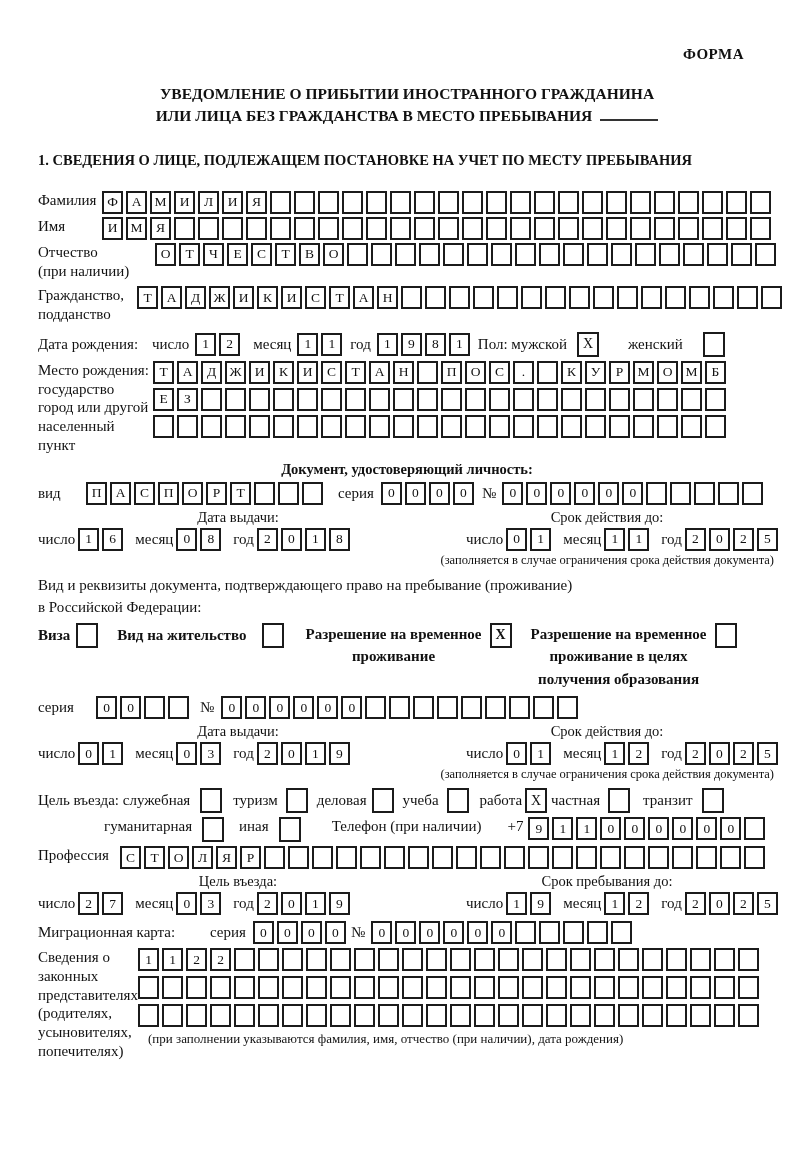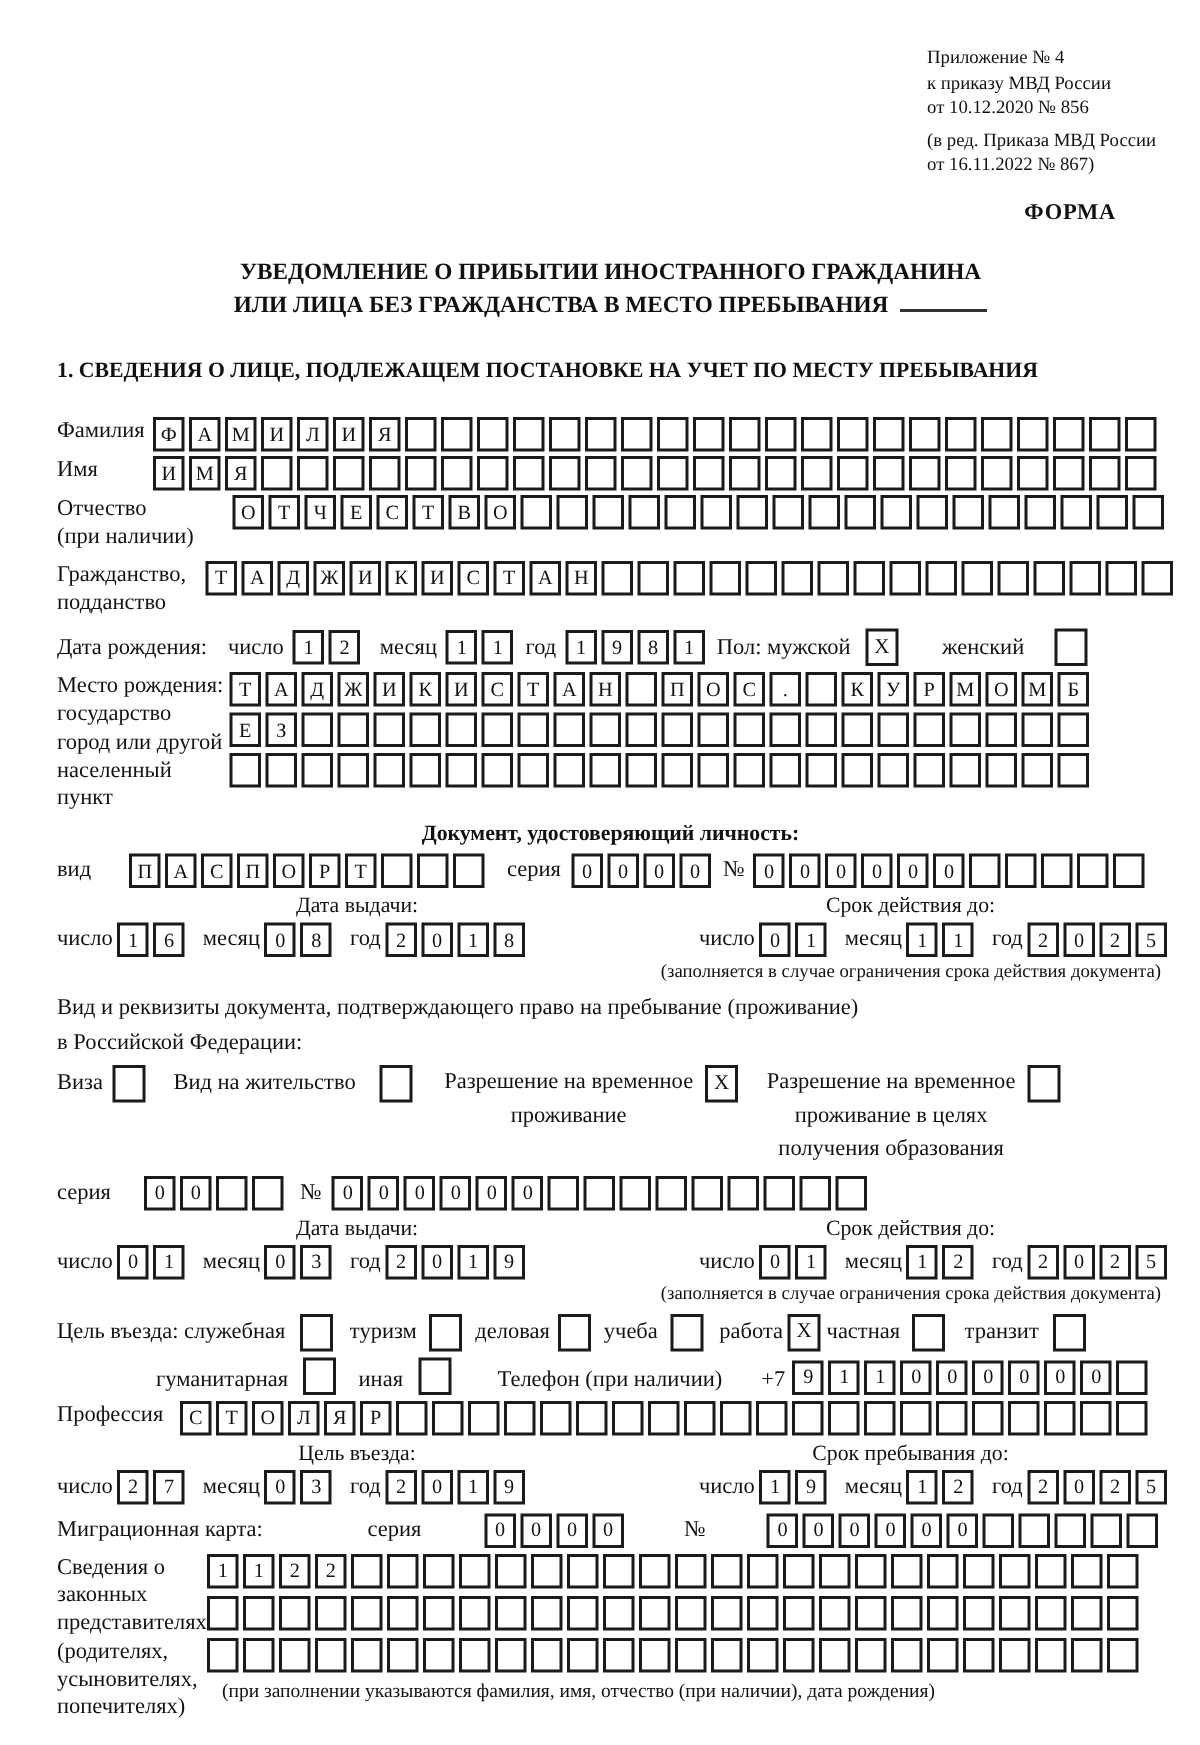--- a/index.html
+++ b/index.html
@@ -44,41 +44,32 @@
   .col-r{width:338px;flex-shrink:0;}
   .col-hdr{text-align:center;font-size:14.5px;margin-bottom:2px;}
   .dategrp{display:flex;align-items:center;}
   .dategrp .lbl{margin-right:3px;}
   .dategrp .cells{margin-right:9px;}
   .note{font-size:12.5px;text-align:right;margin:2px 0 6px 0;padding-right:2px;}
 
   .plain{font-size:15px;line-height:1.5;}
 
   .cbrow{display:flex;align-items:flex-start;margin-top:4px;}
-  .cbitem{display:flex;align-items:flex-start;}
+  .cbitem{display:flex;align-items:flex-start;font-weight:bold;}
   .cbitem .cbl{font-size:15px;margin-right:6px;}
   .cbl-col{text-align:center;font-size:15px;line-height:1.5;margin-right:8px;}
 
   .pob-rows .cells{margin-bottom:4px;}
   .reps-note{font-size:13px;margin:4px 0 0 168px;}
 </style>
 </head>
 <body>
 
 <div class="page">
 
-  <div class="annex">
-    <div>Приложение № 4</div>
-    <div>к приказу МВД России</div>
-    <div>от 10.12.2020 № 856</div>
-    <div class="annex-note">
-      <div>(в ред. Приказа МВД России</div>
-      <div>от 16.11.2022 № 867)</div>
-    </div>
-  </div>
   <div class="forma">ФОРМА</div>
 
   <div class="title">
     <div>УВЕДОМЛЕНИЕ О ПРИБЫТИИ ИНОСТРАННОГО ГРАЖДАНИНА</div>
     <div>
       <span>ИЛИ ЛИЦА БЕЗ ГРАЖДАНСТВА В МЕСТО ПРЕБЫВАНИЯ</span><span class="t-underline"></span>
     </div>
   </div>
 
   <div class="section">1. СВЕДЕНИЯ О ЛИЦЕ, ПОДЛЕЖАЩЕМ ПОСТАНОВКЕ НА УЧЕТ ПО МЕСТУ ПРЕБЫВАНИЯ</div>
@@ -562,21 +553,21 @@
       <span class="lbl" style="margin-left:1px;">частная</span>
       <span class="cells cb" style="margin-left:8px;">
           <span class="cell"></span>
         </span>
       <span class="lbl" style="margin-left:10px;">транзит</span>
       <span class="cells cb" style="margin-left:10px;">
           <span class="cell"></span>
         </span>
     </div>
 
-    <div class="row mrow" style="align-items:flex-end;">
+    <div class="row mrow" style="align-items:flex-start;">
       <span class="lbl" style="margin-left:66px;">гуманитарная</span>
       <span class="cells cb" style="margin-left:10px;">
           <span class="cell"></span>
         </span>
       <span class="lbl" style="margin-left:12px;">иная</span>
       <span class="cells cb" style="margin-left:10px;">
           <span class="cell"></span>
         </span>
       <span class="lbl" style="margin-left:28px;">Телефон (при наличии)</span>
       <span class="lbl" style="margin-left:26px;margin-right:5px;">+7</span>
@@ -665,21 +656,21 @@
         <span class="lbl">год</span>
         <span class="cells">
             <span class="cell">2</span>
             <span class="cell">0</span>
             <span class="cell">2</span>
             <span class="cell">5</span>
           </span>
       </div>
     </div>
 
-    <div class="row mrow" style="align-items:center;gap:35px;">
+    <div class="row mrow" style="align-items:center;">
       <span class="lbl" style="width:172px;">Миграционная карта:</span>
       <span class="lbl" style="margin-right:7px;">серия</span>
       <span class="cells">
           <span class="cell">0</span>
           <span class="cell">0</span>
           <span class="cell">0</span>
           <span class="cell">0</span>
         </span>
       <span class="lbl" style="margin:0 6px 0 2px;">№</span>
       <span class="cells">

